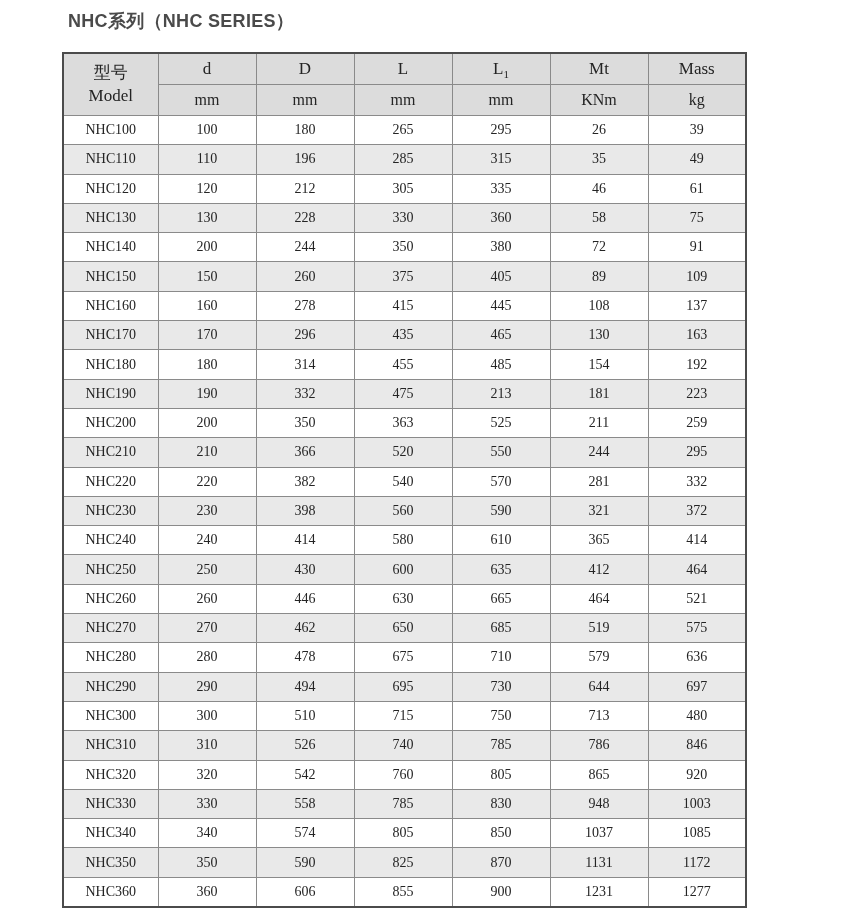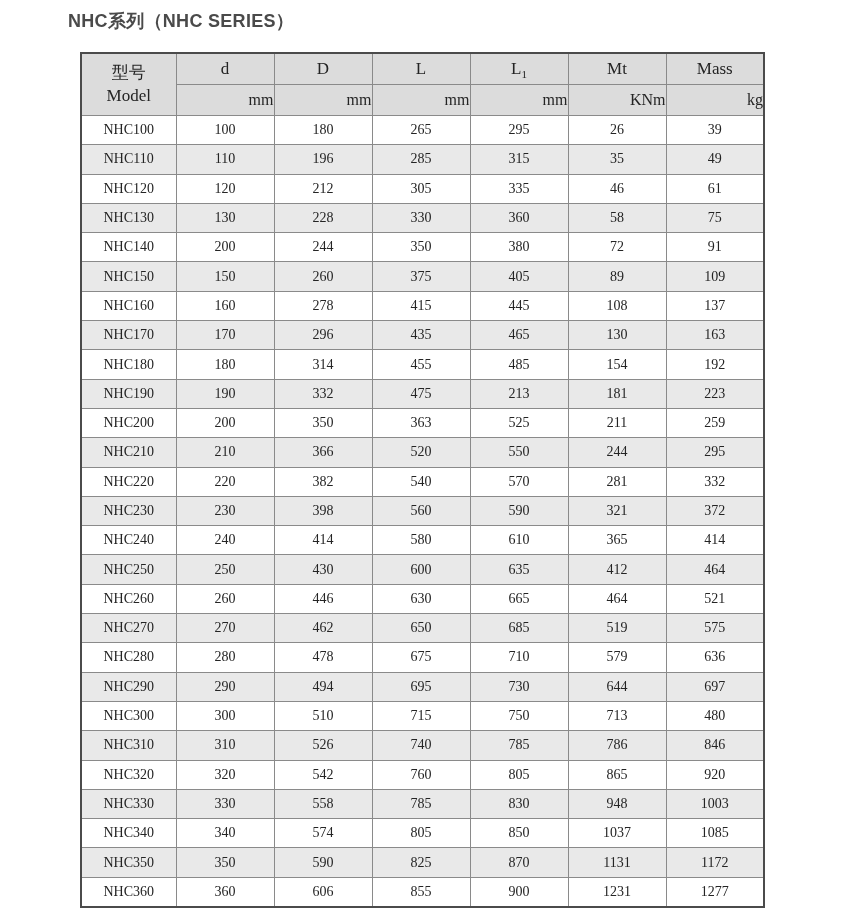--- a/index.html
+++ b/index.html
@@ -23,21 +23,21 @@
     left: 68px;
     top: 9px;
     font-family: "Liberation Sans", sans-serif;
     font-weight: bold;
     font-size: 18px;
     letter-spacing: 0.3px;
     color: #4a4a4a;
   }
   table.spec-table {
     position: absolute;
-    left: 80px;
+    left: 62px;
     top: 52px;
     border-collapse: collapse;
     table-layout: fixed;
     width: 683px;
     border: 2px solid #4b4b4b;
     background: #ffffff;
   }
   table.spec-table th,
   table.spec-table td {
     border: 1px solid #8a8a8a;
@@ -50,21 +50,20 @@
     background: #dcdcdc;
     font-weight: normal;
   }
   thead tr.dim-row th {
     height: 30px;
     font-size: 17px;
   }
   thead tr.unit-row th {
     height: 30px;
     font-size: 16px;
-    text-align: right;
   }
   thead th.model-header {
     font-size: 15px;
     line-height: 1.35;
   }
   thead th sub {
     font-size: 11px;
     line-height: 0;
   }
   tbody td {

